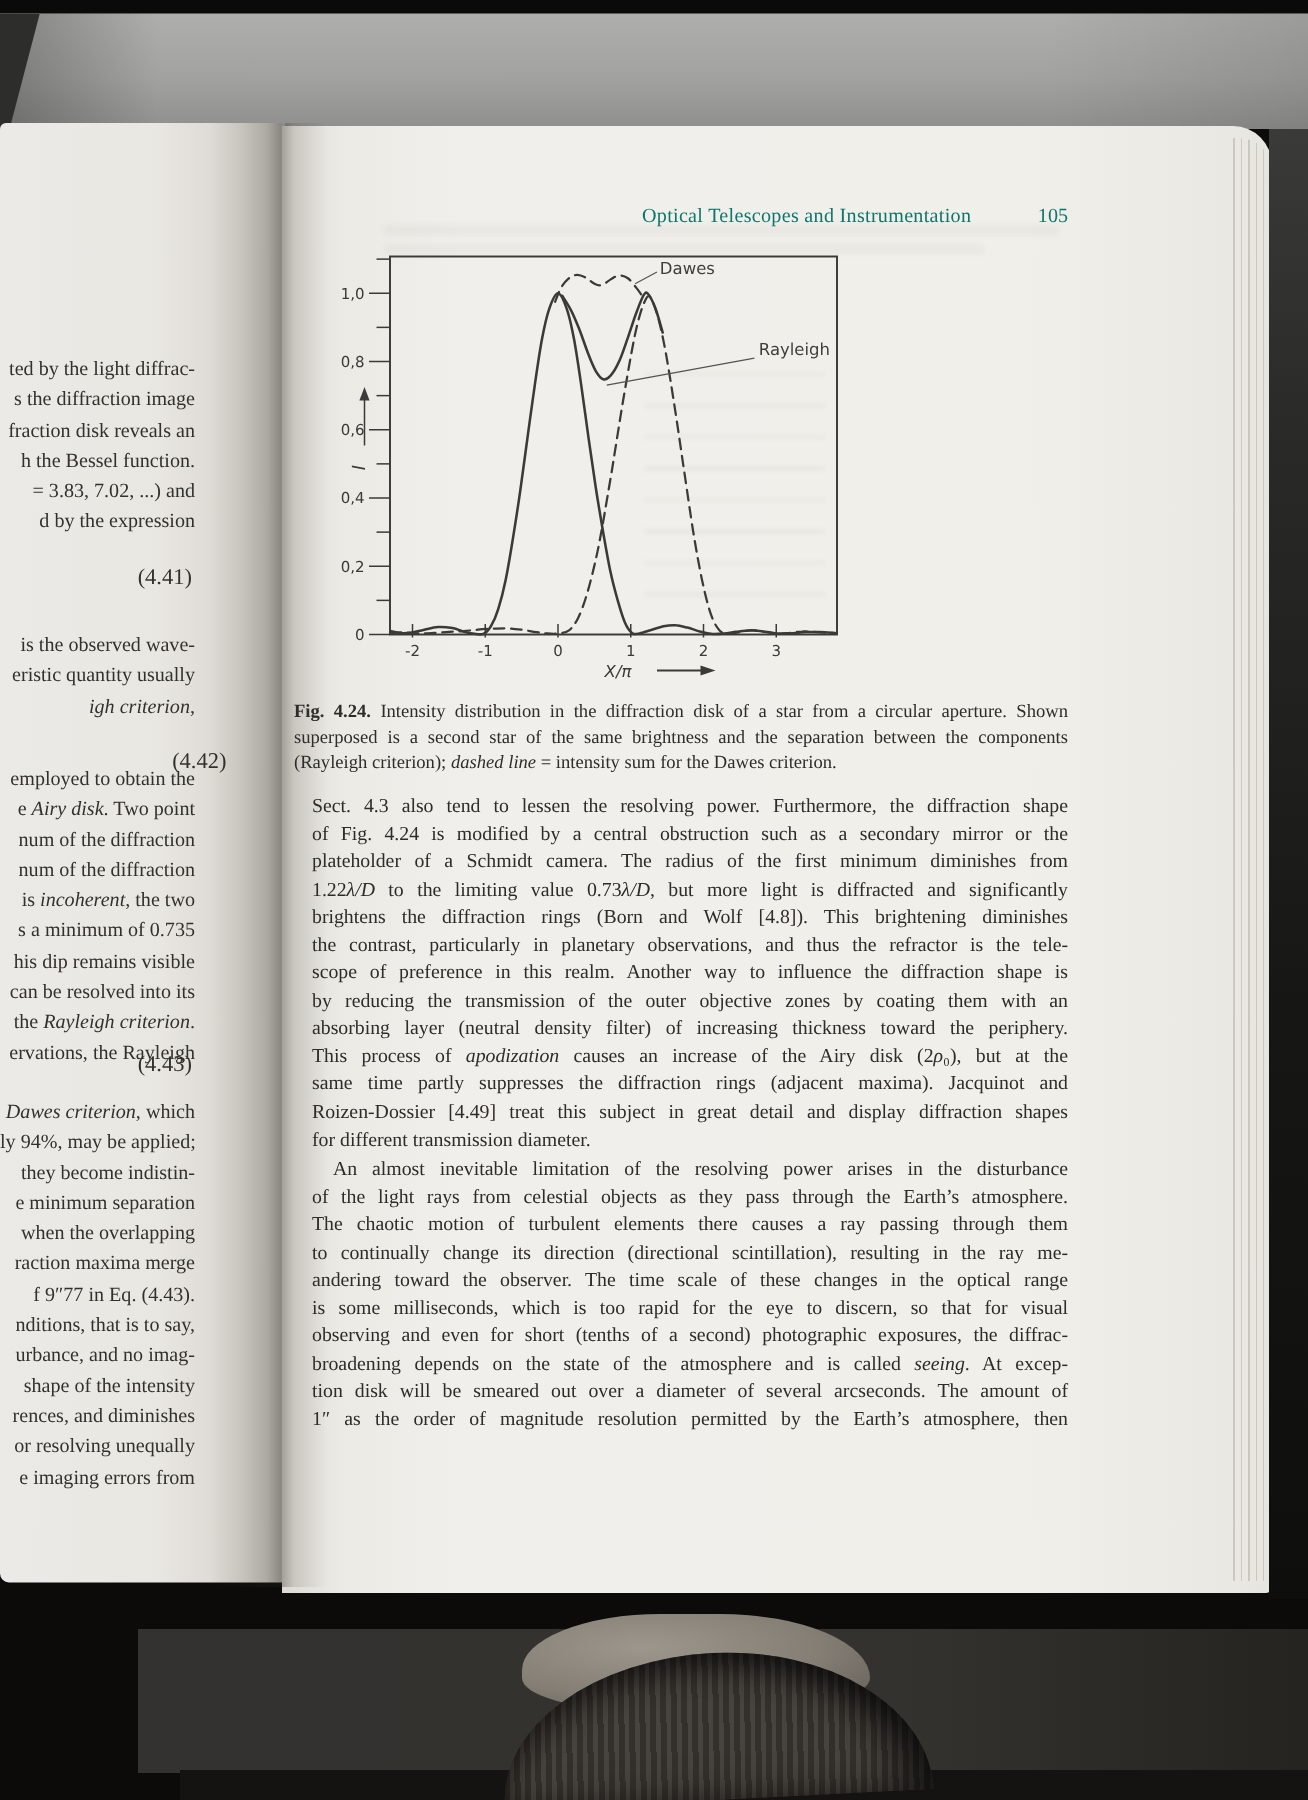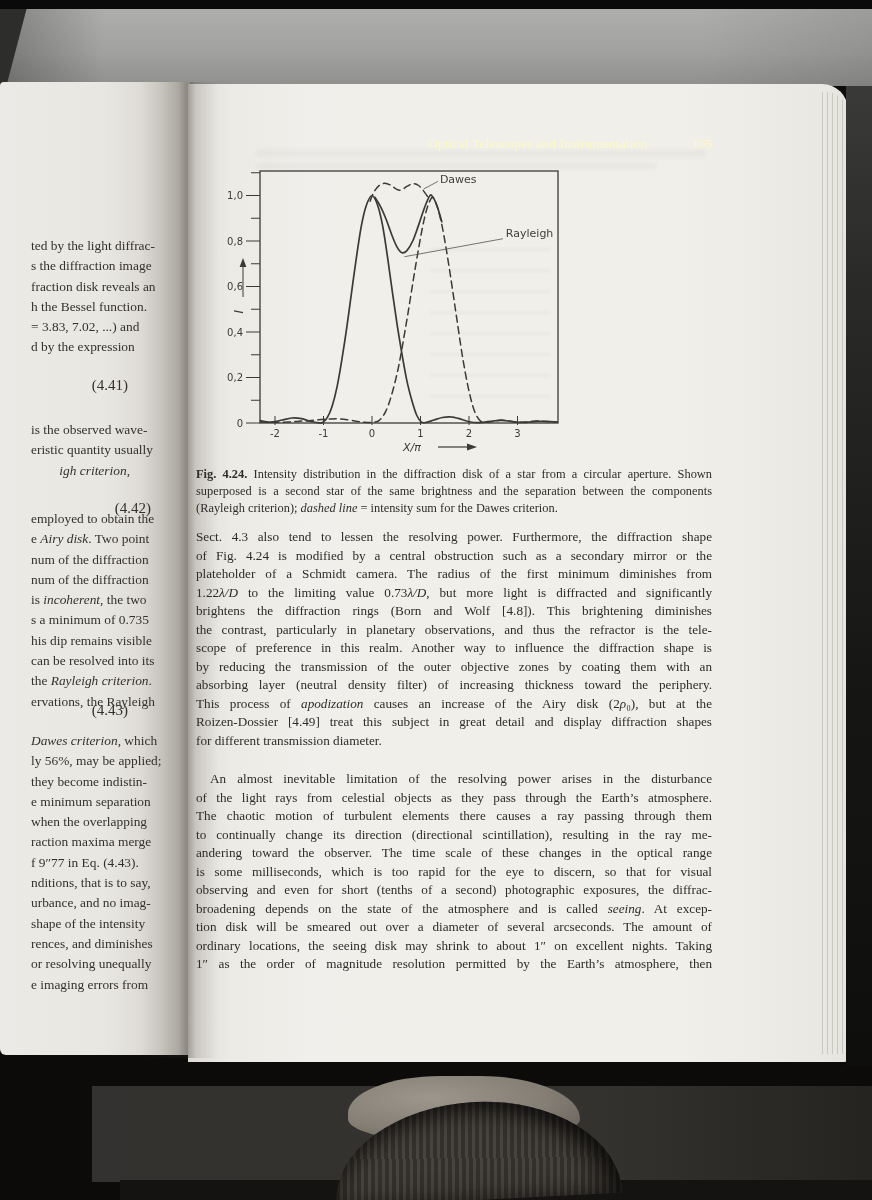--- a/index.html
+++ b/index.html
@@ -43,32 +43,32 @@
              border-radius:0 22px 3px 0;opacity:.8;}
   .gutter{position:absolute;left:140px;top:82px;width:100px;height:976px;pointer-events:none;
           background:linear-gradient(90deg,rgba(50,45,38,0) 0%,rgba(50,45,38,.18) 38%,rgba(40,35,28,.34) 47%,rgba(40,35,28,.12) 56%,rgba(40,35,38,0) 78%);}
 
   
   .ghost{position:absolute;background:#6f6a60;opacity:.06;filter:blur(2px);border-radius:2px;}
   .ghost-rows{position:absolute;left:430px;top:248px;width:120px;height:168px;opacity:.05;filter:blur(1.5px);
       background:repeating-linear-gradient(180deg,#6f6a60 0 3px,transparent 3px 21px);}
 
   
-  .ink{color:#fef9c3;}
+  .ink{color:#0f766e;}
   .header-title{position:absolute;left:428px;top:136px;font-size:13.4px;letter-spacing:.2px;white-space:nowrap;}
   .page-num{position:absolute;left:612px;top:136px;width:100px;text-align:right;font-size:13.4px;}
 
   .leftcol{position:absolute;left:0;width:130px;text-align:right;font-size:13.4px;
            color:#33312d;line-height:20.3px;white-space:nowrap;overflow:visible;}
-  .leftcol div{height:20.3px;padding-left:31px;}
+  .leftcol div{height:20.3px;}
   .eqnum{position:absolute;left:0;width:128px;text-align:right;font-size:15px;color:#33312d;}
 
   .caption{position:absolute;left:196px;top:466px;width:516px;font-size:12.4px;line-height:17px;color:#2f2d2a;}
   .bodypara{position:absolute;left:196px;width:516px;font-size:13.2px;color:#2e2c29;}
-  .bodypara .ln{line-height:18.55px;height:18.55px;text-align:justify;text-align-last:justify;}
+  .bodypara .ln{line-height:18.55px;height:18.55px;text-align:justify;text-align-last:justify;margin-left:12px;}
   .bodypara .ln.last{text-align-last:left;}
   .caption .ln{text-align:justify;text-align-last:justify;}
   .caption .ln.last{text-align-last:left;}
   .indent{ text-indent:14px; }
 
   figure.chart{position:absolute;left:196px;top:165px;width:384px;height:295px;margin:0;}
   svg text{font-family:"DejaVu Sans",sans-serif;}
 </style>
 </head>
 <body>
@@ -117,21 +117,21 @@
       <div>is <i>incoherent</i>, the two</div>
       <div>s a minimum of 0.735</div>
       <div>his dip remains visible</div>
       <div>can be resolved into its</div>
       <div>the <i>Rayleigh criterion</i>.</div>
       <div>ervations, the Rayleigh</div>
     </div>
   <div class="eqnum" style="top:702px;">(4.43)</div>
   <div class="leftcol" id="lblock4" style="top:731px;line-height:19.6px;">
       <div><i>Dawes criterion</i>, which</div>
-      <div>ly 56%, may be applied;</div>
+      <div>ly 94%, may be applied;</div>
       <div>they become indistin-</div>
       <div>e minimum separation</div>
       <div>when the overlapping</div>
       <div>raction maxima merge</div>
       <div>f 9″77 in Eq. (4.43).</div>
       <div>nditions, that is to say,</div>
       <div>urbance, and no imag-</div>
       <div>shape of the intensity</div>
       <div>rences, and diminishes</div>
       <div>or resolving unequally</div>
@@ -201,30 +201,30 @@
       <div class="ln">Sect. 4.3 also tend to lessen the resolving power. Furthermore, the diffraction shape</div>
       <div class="ln">of Fig. 4.24 is modified by a central obstruction such as a secondary mirror or the</div>
       <div class="ln">plateholder of a Schmidt camera. The radius of the first minimum diminishes from</div>
       <div class="ln">1.22<i>λ/D</i> to the limiting value 0.73<i>λ/D</i>, but more light is diffracted and significantly</div>
       <div class="ln">brightens the diffraction rings (Born and Wolf [4.8]). This brightening diminishes</div>
       <div class="ln">the contrast, particularly in planetary observations, and thus the refractor is the tele-</div>
       <div class="ln">scope of preference in this realm. Another way to influence the diffraction shape is</div>
       <div class="ln">by reducing the transmission of the outer objective zones by coating them with an</div>
       <div class="ln">absorbing layer (neutral density filter) of increasing thickness toward the periphery.</div>
       <div class="ln">This process of <i>apodization</i> causes an increase of the Airy disk (2<i>ρ</i>₀), but at the</div>
+      <div class="ln">same time partly suppresses the diffraction rings (adjacent maxima). Jacquinot and</div>
       <div class="ln">Roizen-Dossier [4.49] treat this subject in great detail and display diffraction shapes</div>
       <div class="ln last">for different transmission diameter.</div>
     </div>
   <div class="bodypara" id="para2" style="top:770px;">
       <div class="ln indent">An almost inevitable limitation of the resolving power arises in the disturbance</div>
       <div class="ln">of the light rays from celestial objects as they pass through the Earth’s atmosphere.</div>
       <div class="ln">The chaotic motion of turbulent elements there causes a ray passing through them</div>
       <div class="ln">to continually change its direction (directional scintillation), resulting in the ray me-</div>
       <div class="ln">andering toward the observer. The time scale of these changes in the optical range</div>
       <div class="ln">is some milliseconds, which is too rapid for the eye to discern, so that for visual</div>
       <div class="ln">observing and even for short (tenths of a second) photographic exposures, the diffrac-</div>
       <div class="ln">broadening depends on the state of the atmosphere and is called <i>seeing</i>. At excep-</div>
       <div class="ln">tion disk will be smeared out over a diameter of several arcseconds. The amount of</div>
-      <div class="ln">ordinary locations, the seeing disk may shrink to about 1″ on excellent nights. Taking</div>
       <div class="ln">1″ as the order of magnitude resolution permitted by the Earth’s atmosphere, then</div>
     </div>
 
 </div>
 
 </body></html>

